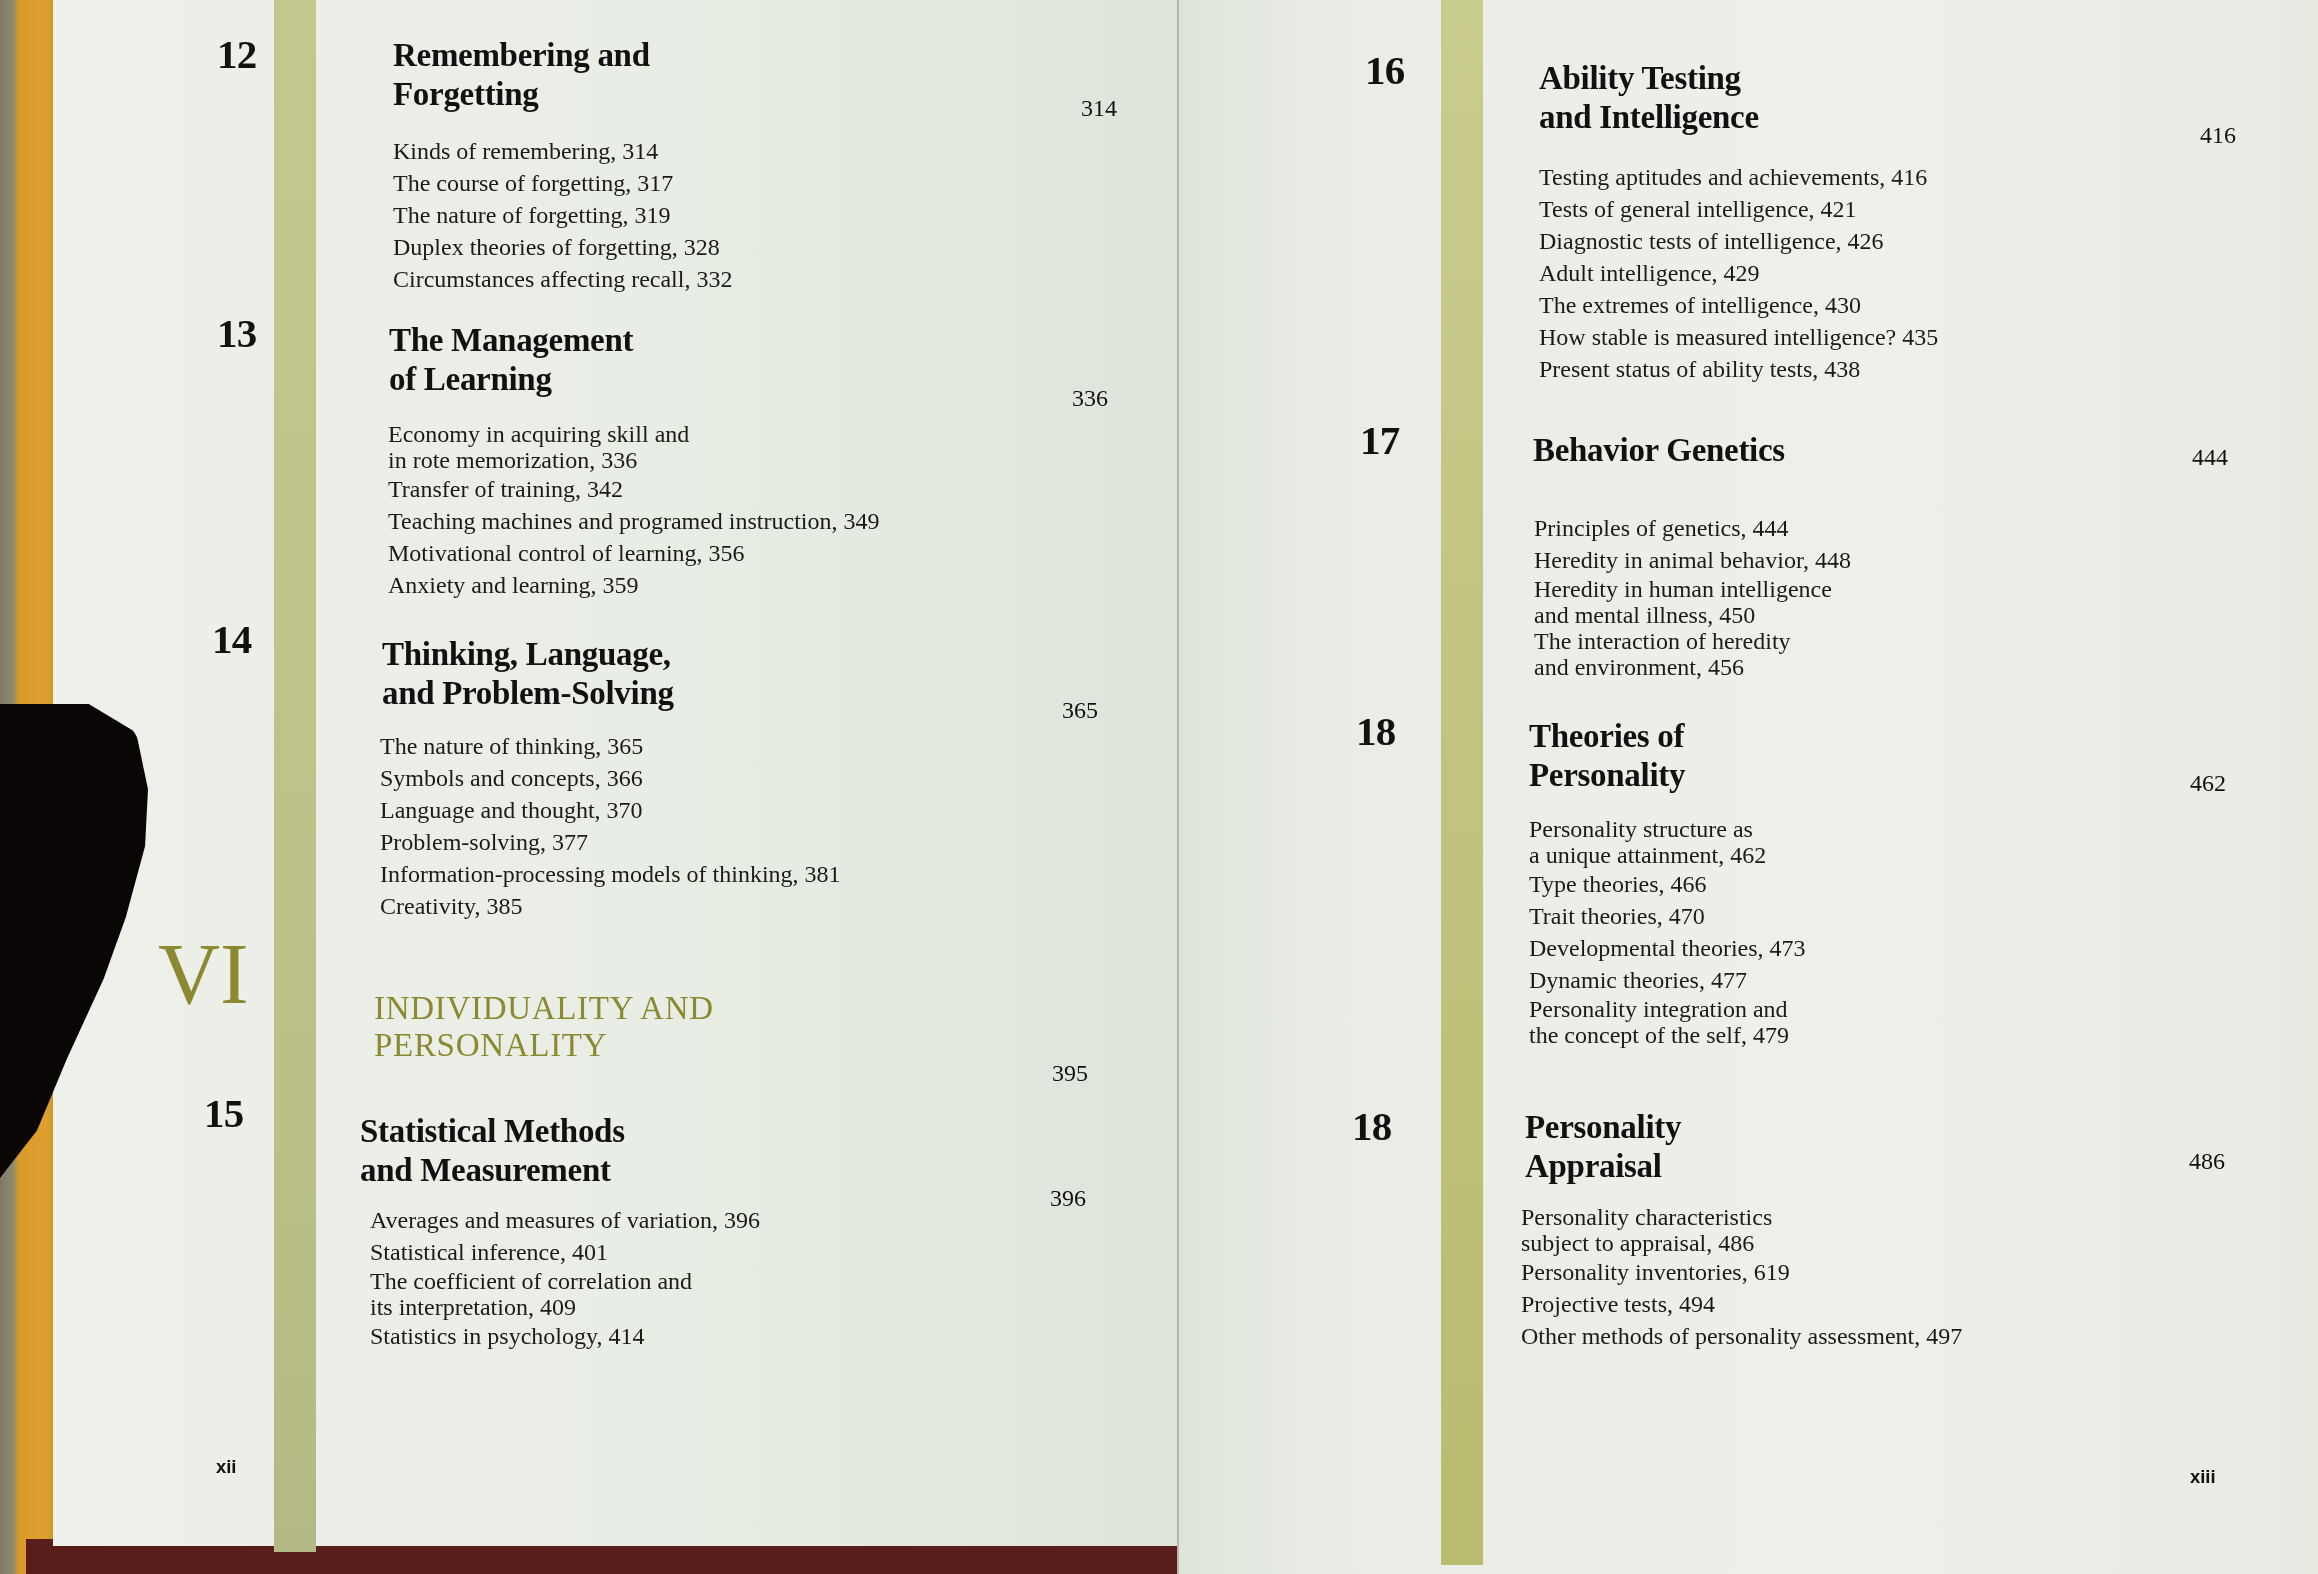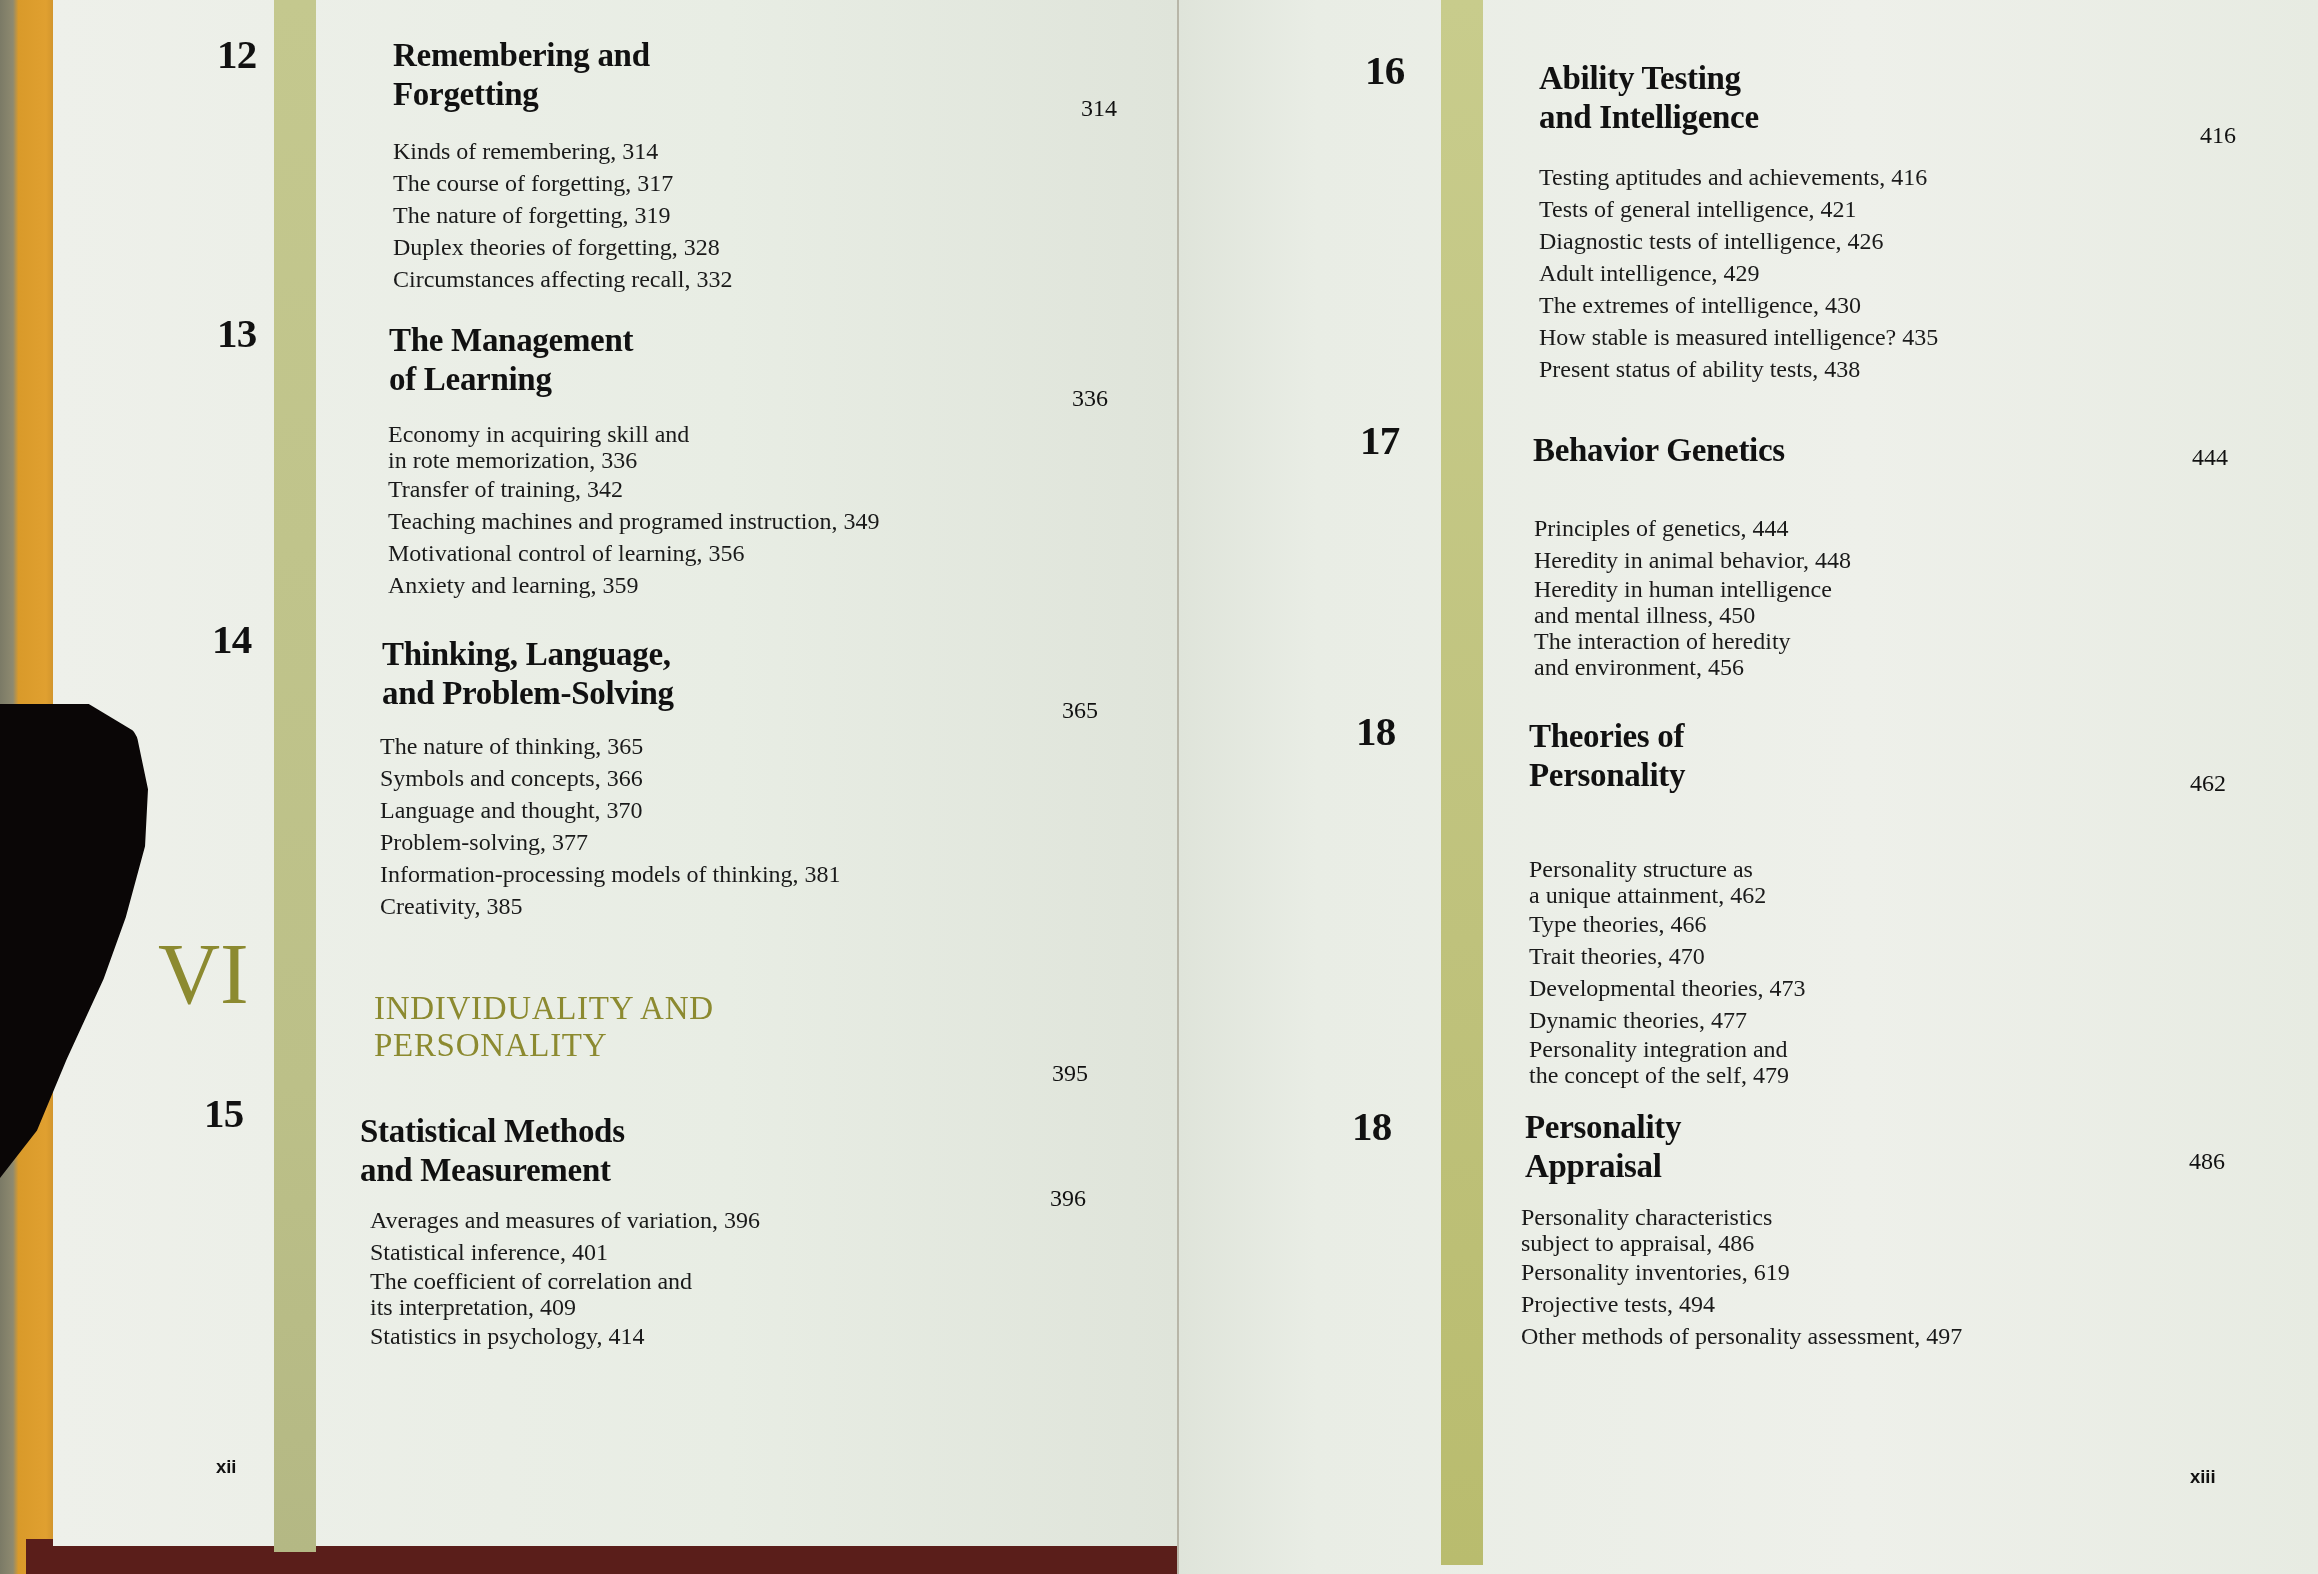--- a/index.html
+++ b/index.html
@@ -191,21 +191,21 @@
     <span>and environment, 456</span>
   </li>
 </ul>
 
 <div class="chap-num" style="left:1356px; top:707px;">18</div>
 <div class="chap-title" style="left:1529px; top:717px;">
   <div>Theories of</div>
   <div>Personality</div>
 </div>
 <div class="page-ref" style="left:2190px; top:770px;">462</div>
-<ul class="sections" style="left:1529px; top:816px;margin-top:40px;">
+<ul class="sections" style="left:1529px; top:816px;">
   <li class="multi">
     <span>Personality structure as</span>
     <span>a unique attainment, 462</span>
   </li>
   <li>Type theories, 466</li>
   <li>Trait theories, 470</li>
   <li>Developmental theories, 473</li>
   <li>Dynamic theories, 477</li>
   <li class="multi">
     <span>Personality integration and</span>

